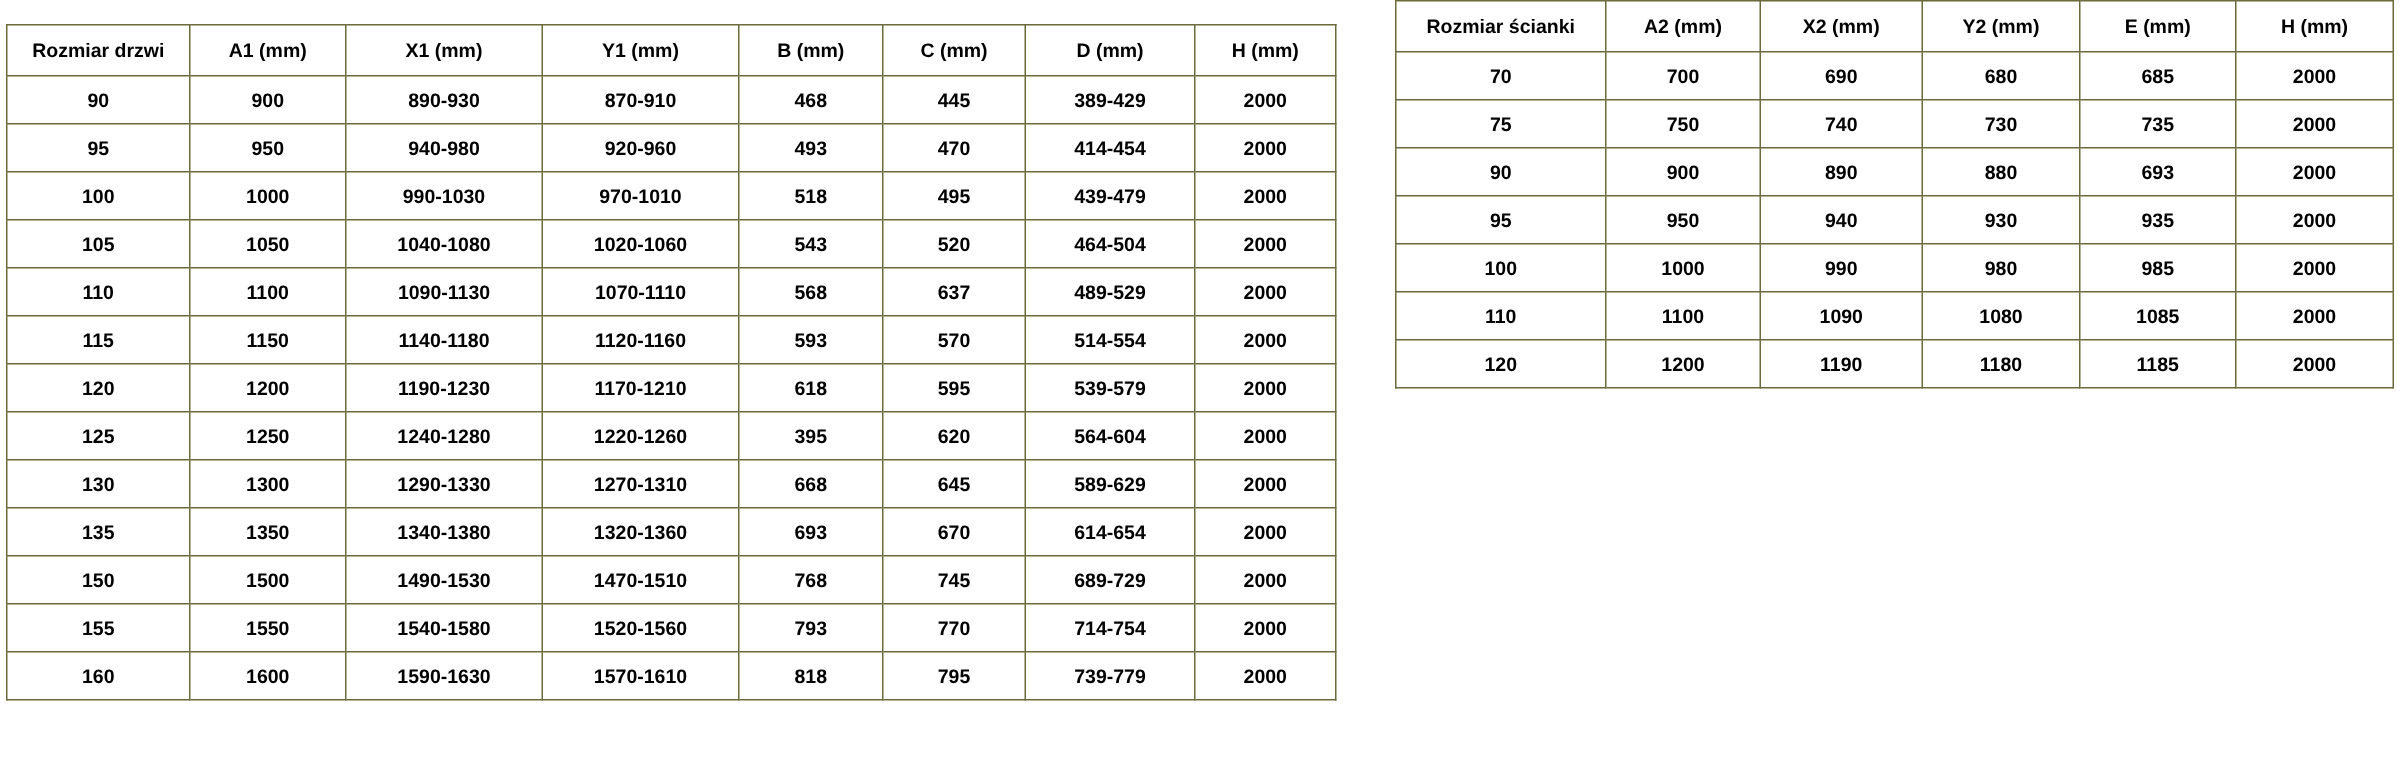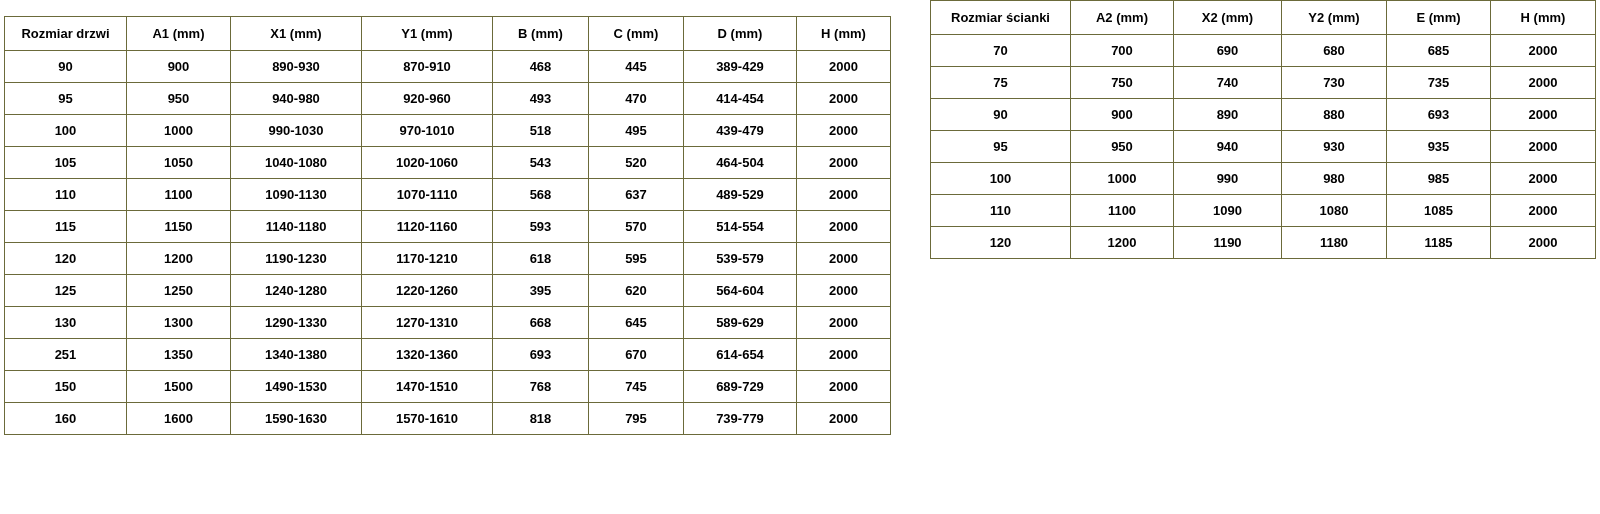--- a/index.html
+++ b/index.html
@@ -191,37 +191,47 @@
           <td>130</td>
           <td>1300</td>
           <td>1290-1330</td>
           <td>1270-1310</td>
           <td>668</td>
           <td>645</td>
           <td>589-629</td>
           <td>2000</td>
         </tr>
         <tr>
-          <td>251</td>
+          <td>135</td>
           <td>1350</td>
           <td>1340-1380</td>
           <td>1320-1360</td>
           <td>693</td>
           <td>670</td>
           <td>614-654</td>
           <td>2000</td>
         </tr>
         <tr>
           <td>150</td>
           <td>1500</td>
           <td>1490-1530</td>
           <td>1470-1510</td>
           <td>768</td>
           <td>745</td>
           <td>689-729</td>
+          <td>2000</td>
+        </tr>
+        <tr>
+          <td>155</td>
+          <td>1550</td>
+          <td>1540-1580</td>
+          <td>1520-1560</td>
+          <td>793</td>
+          <td>770</td>
+          <td>714-754</td>
           <td>2000</td>
         </tr>
         <tr>
           <td>160</td>
           <td>1600</td>
           <td>1590-1630</td>
           <td>1570-1610</td>
           <td>818</td>
           <td>795</td>
           <td>739-779</td>

